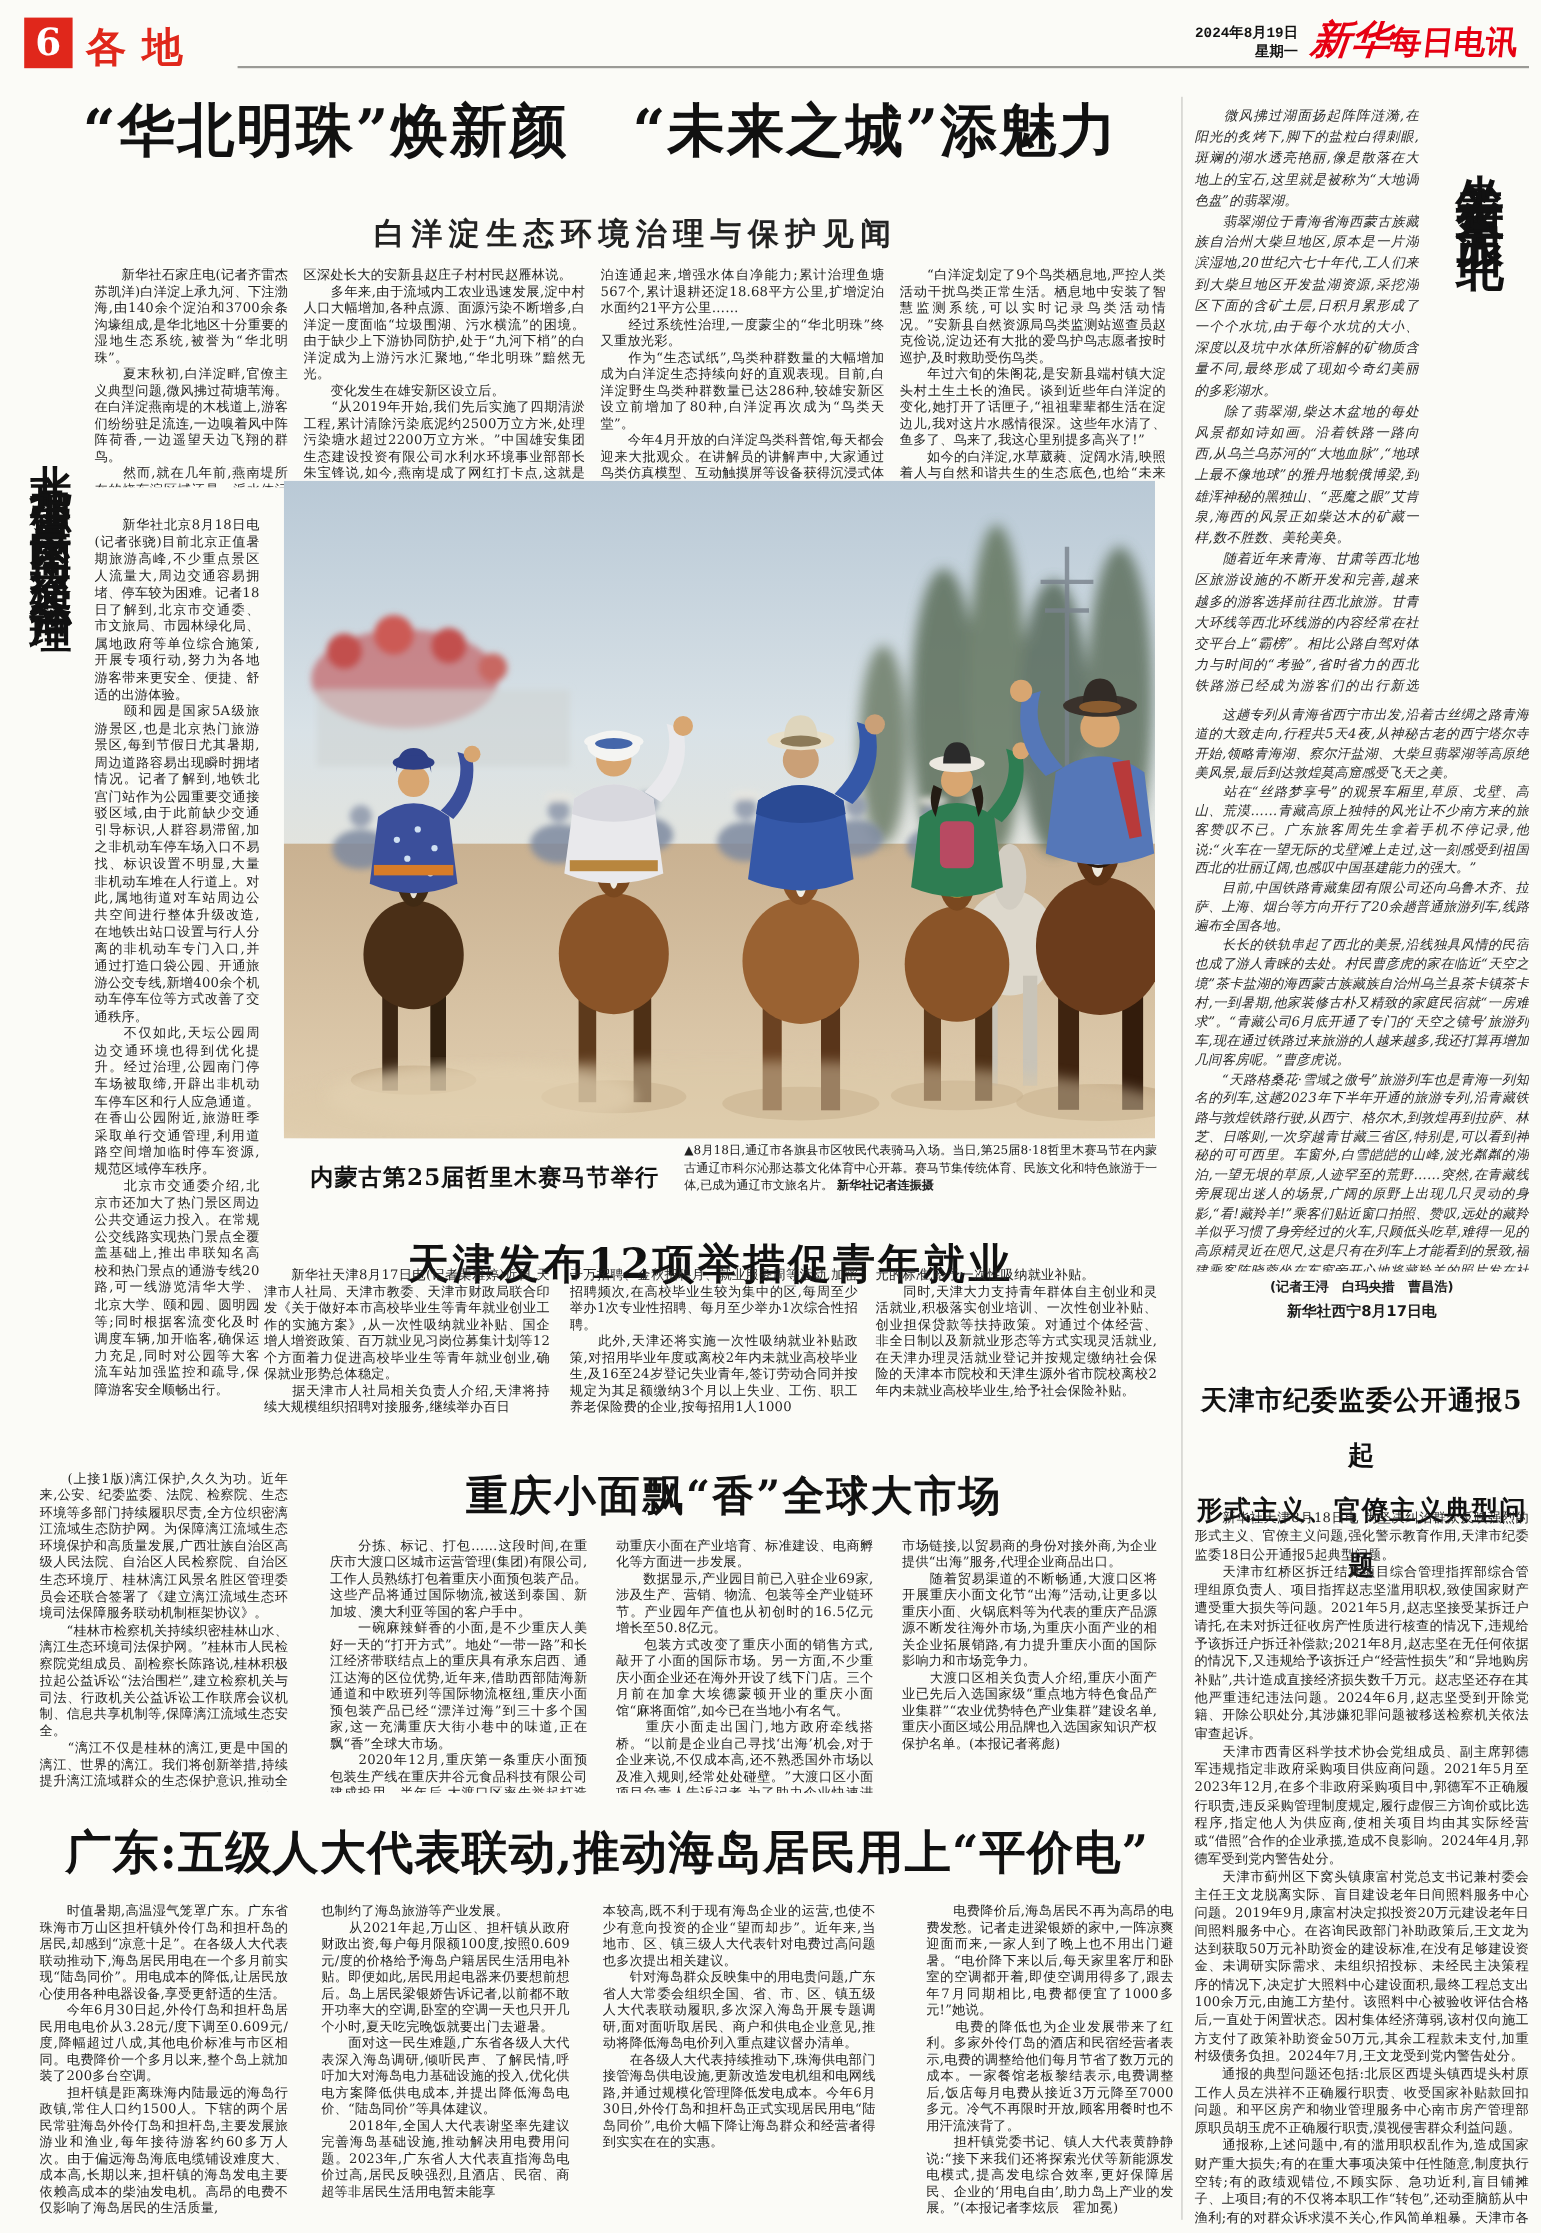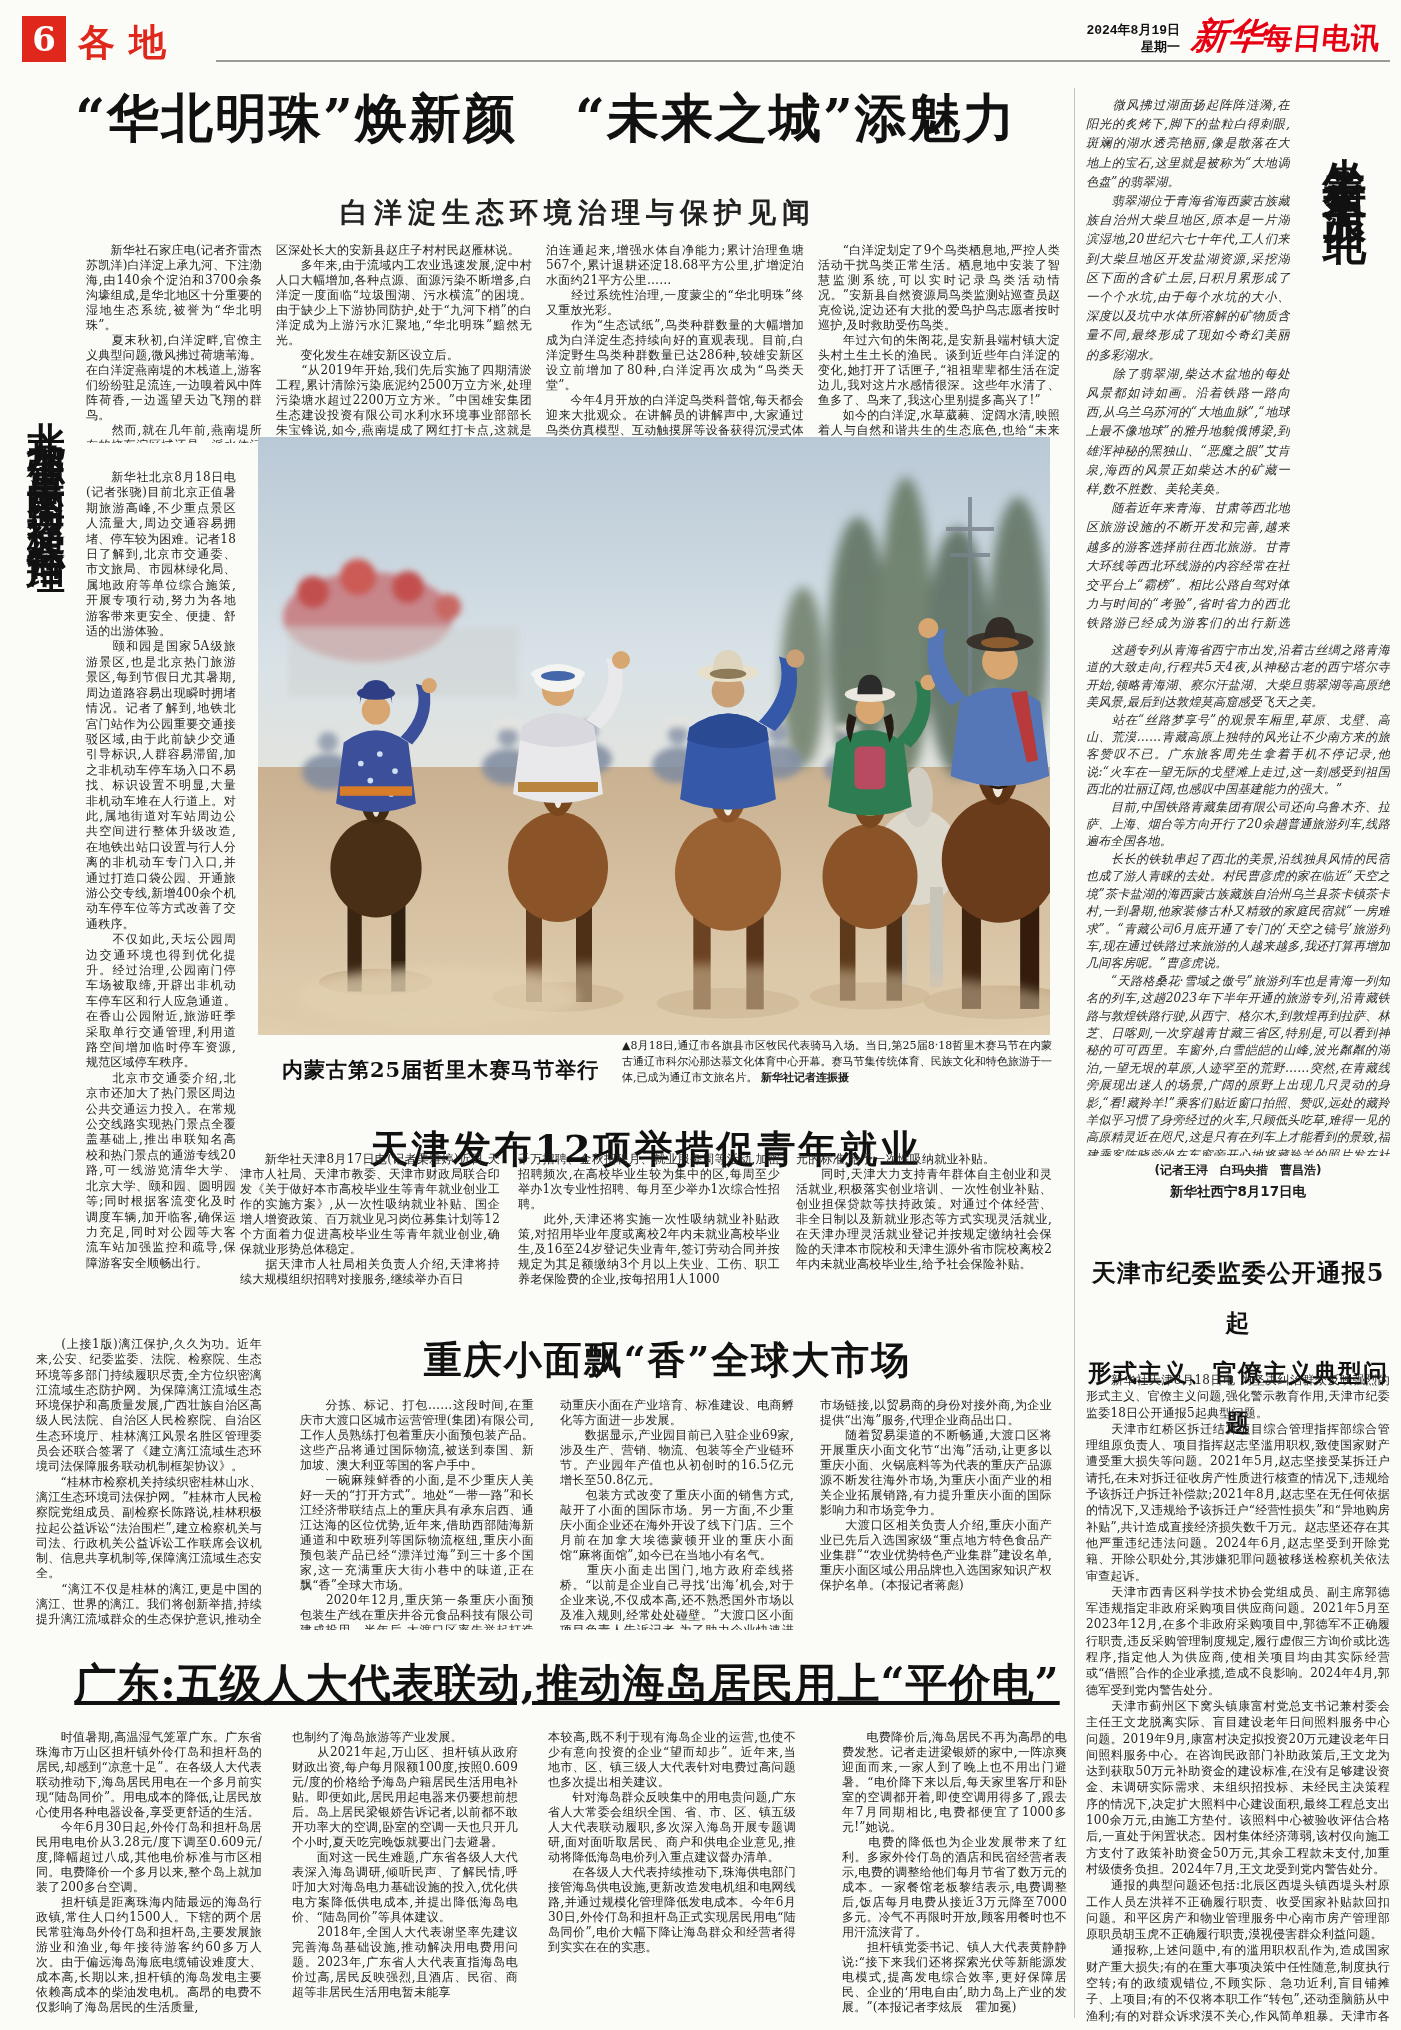--- a/index.html
+++ b/index.html
@@ -281,21 +281,21 @@
 　　一碗麻辣鲜香的小面,是不少重庆人美好一天的“打开方式”。地处“一带一路”和长江经济带联结点上的重庆具有承东启西、通江达海的区位优势,近年来,借助西部陆海新通道和中欧班列等国际物流枢纽,重庆小面预包装产品已经“漂洋过海”到三十多个国家,这一充满重庆大街小巷中的味道,正在飘“香”全球大市场。
 　　2020年12月,重庆第一条重庆小面预包装生产线在重庆井谷元食品科技有限公司建成投用。半年后,大渡口区率先举起打造重庆小面产业基地的大旗,成立重庆市小面产业园,推</div>
   <div class="abs txt" style="left:560px;top:1398px;width:234px;height:232px;">动重庆小面在产业培育、标准建设、电商孵化等方面进一步发展。
 　　数据显示,产业园目前已入驻企业69家,涉及生产、营销、物流、包装等全产业链环节。产业园年产值也从初创时的16.5亿元增长至50.8亿元。
 　　包装方式改变了重庆小面的销售方式,敲开了小面的国际市场。另一方面,不少重庆小面企业还在海外开设了线下门店。三个月前在加拿大埃德蒙顿开业的重庆小面馆“麻将面馆”,如今已在当地小有名气。
 　　重庆小面走出国门,地方政府牵线搭桥。“以前是企业自己寻找‘出海’机会,对于企业来说,不仅成本高,还不熟悉国外市场以及准入规则,经常处处碰壁。”大渡口区小面项目负责人告诉记者,为了助力企业快速进入国际市场,大渡口区国企平台公司利用外联优势,建立海外</div>
   <div class="abs txt" style="left:820px;top:1398px;width:232px;height:232px;">市场链接,以贸易商的身份对接外商,为企业提供“出海”服务,代理企业商品出口。
 　　随着贸易渠道的不断畅通,大渡口区将开展重庆小面文化节“出海”活动,让更多以重庆小面、火锅底料等为代表的重庆产品源源不断发往海外市场,为重庆小面产业的相关企业拓展销路,有力提升重庆小面的国际影响力和市场竞争力。
 　　大渡口区相关负责人介绍,重庆小面产业已先后入选国家级“重点地方特色食品产业集群”“农业优势特色产业集群”建设名单,重庆小面区域公用品牌也入选国家知识产权保护名单。(本报记者蒋彪)</div>
 
-  <div class="abs headline" style="left:51px;top:1656px;width:1032px;font-size:42px;letter-spacing:1px;white-space:nowrap;text-decoration:underline;">广东:五级人大代表联动,推动海岛居民用上“平价电”</div>
+  <div class="abs headline" style="left:36px;top:1656px;width:1032px;font-size:42px;letter-spacing:1px;white-space:nowrap;">广东:五级人大代表联动,推动海岛居民用上“平价电”</div>
   <div class="abs txt" style="left:36px;top:1730px;width:226px;height:300px;">　　时值暑期,高温湿气笼罩广东。广东省珠海市万山区担杆镇外伶仃岛和担杆岛的居民,却感到“凉意十足”。在各级人大代表联动推动下,海岛居民用电在一个多月前实现“陆岛同价”。用电成本的降低,让居民放心使用各种电器设备,享受更舒适的生活。
 　　今年6月30日起,外伶仃岛和担杆岛居民用电电价从3.28元/度下调至0.609元/度,降幅超过八成,其他电价标准与市区相同。电费降价一个多月以来,整个岛上就加装了200多台空调。
 　　担杆镇是距离珠海内陆最远的海岛行政镇,常住人口约1500人。下辖的两个居民常驻海岛外伶仃岛和担杆岛,主要发展旅游业和渔业,每年接待游客约60多万人次。由于偏远海岛海底电缆铺设难度大、成本高,长期以来,担杆镇的海岛发电主要依赖高成本的柴油发电机。高昂的电费不仅影响了海岛居民的生活质量,</div>
   <div class="abs txt" style="left:292px;top:1730px;width:226px;height:300px;">也制约了海岛旅游等产业发展。
 　　从2021年起,万山区、担杆镇从政府财政出资,每户每月限额100度,按照0.609元/度的价格给予海岛户籍居民生活用电补贴。即便如此,居民用起电器来仍要想前想后。岛上居民梁银娇告诉记者,以前都不敢开功率大的空调,卧室的空调一天也只开几个小时,夏天吃完晚饭就要出门去避暑。
 　　面对这一民生难题,广东省各级人大代表深入海岛调研,倾听民声、了解民情,呼吁加大对海岛电力基础设施的投入,优化供电方案降低供电成本,并提出降低海岛电价、“陆岛同价”等具体建议。
 　　2018年,全国人大代表谢坚率先建议完善海岛基础设施,推动解决用电费用问题。2023年,广东省人大代表直指海岛电价过高,居民反映强烈,且酒店、民宿、商超等非居民生活用电暂未能享</div>
   <div class="abs txt" style="left:548px;top:1730px;width:248px;height:300px;">本较高,既不利于现有海岛企业的运营,也使不少有意向投资的企业“望而却步”。近年来,当地市、区、镇三级人大代表针对电费过高问题也多次提出相关建议。
 　　针对海岛群众反映集中的用电贵问题,广东省人大常委会组织全国、省、市、区、镇五级人大代表联动履职,多次深入海岛开展专题调研,面对面听取居民、商户和供电企业意见,推动将降低海岛电价列入重点建议督办清单。
 　　在各级人大代表持续推动下,珠海供电部门接管海岛供电设施,更新改造发电机组和电网线路,并通过规模化管理降低发电成本。今年6月30日,外伶仃岛和担杆岛正式实现居民用电“陆岛同价”,电价大幅下降让海岛群众和经营者得到实实在在的实惠。</div>

